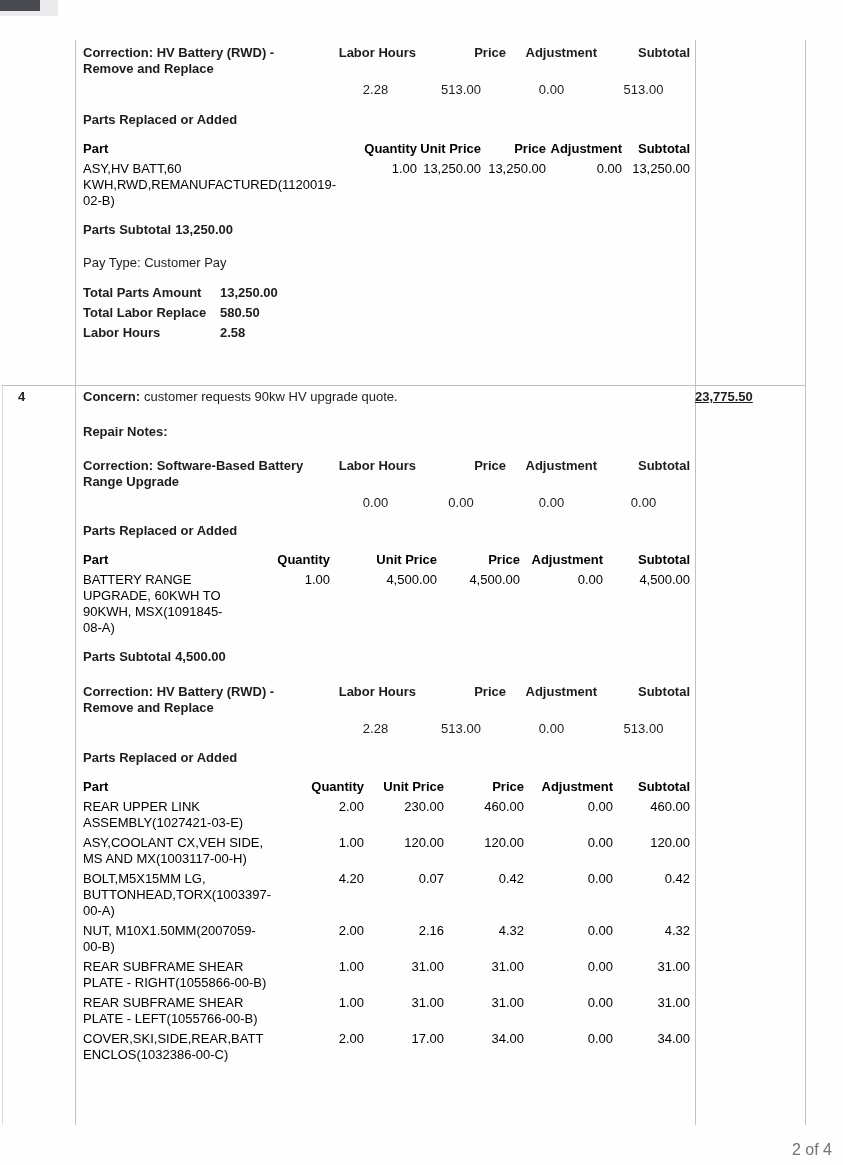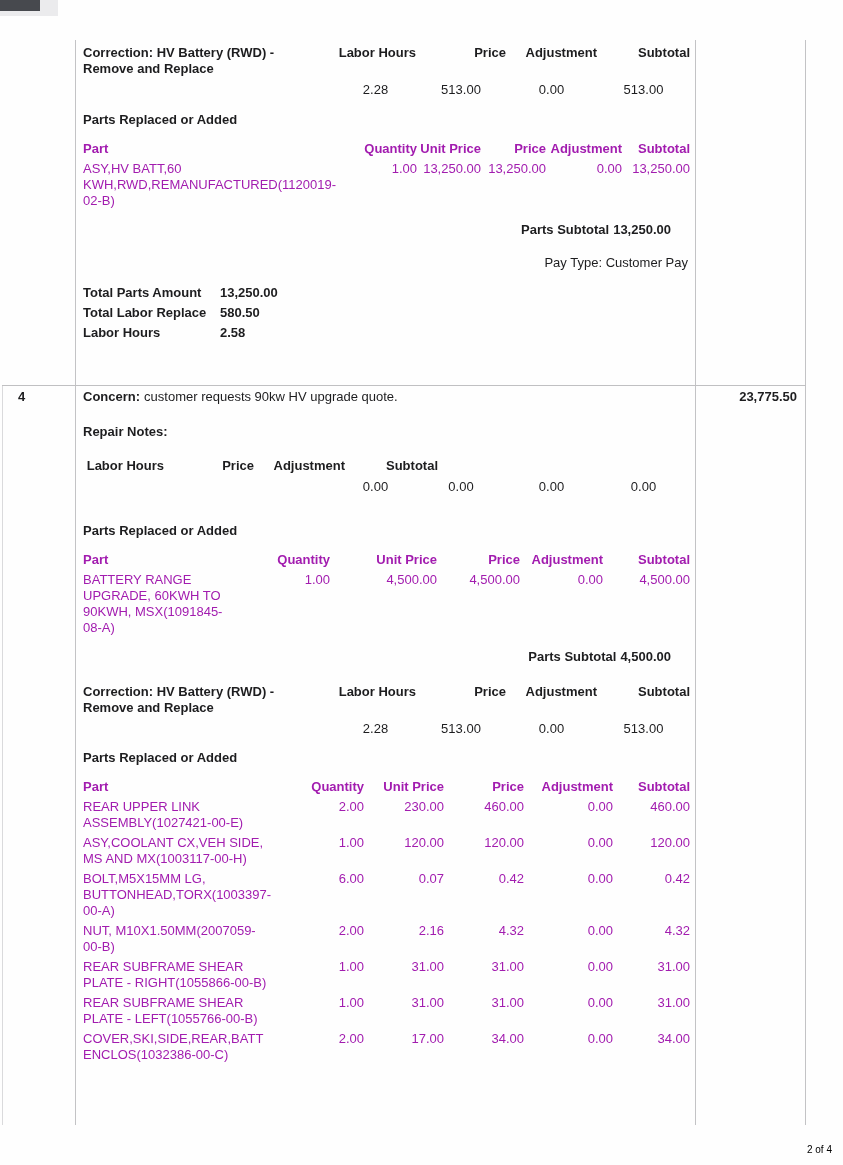--- a/index.html
+++ b/index.html
@@ -21,38 +21,38 @@
   .corr .title{width:252px;font-weight:bold;}
   .corr .h{font-weight:bold;text-align:right;}
   .corr .v{text-align:center;}
   .corr .spacer{width:252px;}
   .c1{width:81px;}.c2{width:90px;}.c3{width:91px;}.c4{width:93px;}
   .corr .vals{margin-top:5px;}
 
   .section-label{position:absolute;left:83px;font-weight:bold;}
 
   table.parts{position:absolute;border-collapse:collapse;table-layout:fixed;
-    font-size:13px;line-height:16px;color:#a21caf;}
+    font-size:13px;line-height:16px;color:#000000;}
   table.parts th,table.parts td{padding:0 0 4px 0;vertical-align:top;text-align:right;font-weight:normal;}
   table.parts th{font-weight:bold;}
   table.parts .l{text-align:left;}
 
-  .psub{position:absolute;left:83px;width:607px;text-align:right;padding-right:19px;
+  .psub{position:absolute;left:83px;width:607px;padding-right:19px;
     font-weight:bold;box-sizing:border-box;}
   .psub .val{margin-left:4px;}
-  .paytype{position:absolute;left:83px;width:607px;text-align:right;padding-right:2px;box-sizing:border-box;}
+  .paytype{position:absolute;left:83px;width:607px;text-align:left;padding-right:2px;box-sizing:border-box;}
   .totals{position:absolute;left:83px;}
   .totals .trow{height:20px;font-weight:bold;}
   .totals .tl{display:inline-block;width:137px;}
   .itemnum{position:absolute;left:18px;top:389px;font-weight:bold;}
   .concern{position:absolute;left:83px;top:389px;width:607px;}
   .concern .txt{margin-left:4px;}
   .amount{position:absolute;left:695px;top:389px;width:110px;padding-right:8px;
-    text-align:right;font-weight:bold;box-sizing:border-box;}
-  .footer{position:absolute;right:11px;top:1142px;font-size:10px;color:#000000;}
+    text-align:left;font-weight:bold;box-sizing:border-box;text-decoration:underline;}
+  .footer{position:absolute;right:11px;top:1142px;font-size:16px;color:#737373;}
 </style>
 </head>
 <body>
 
 <div class="page">
 
   <div class="artifact-shadow"></div>
   <div class="artifact-bar"></div>
 
   <div class="vline faint" style="left:2px;top:385px;height:740px;"></div>
@@ -137,20 +137,22 @@
   <div class="concern">
     <span class="bold">Concern:</span><span class="txt">customer requests 90kw HV upgrade quote.</span>
   </div>
 
   <div class="amount">23,775.50</div>
 
   <div class="section-label" style="top:424px;">Repair Notes:</div>
 
   <div class="corr" style="top:458px;">
     <div class="row">
+      <div class="title pre">Correction: Software-Based Battery
+Range Upgrade</div>
       <div class="h c1">Labor Hours</div>
       <div class="h c2">Price</div>
       <div class="h c3">Adjustment</div>
       <div class="h c4">Subtotal</div>
     </div>
     <div class="row vals">
       <div class="spacer"></div>
       <div class="v c1">0.00</div>
       <div class="v c2">0.00</div>
       <div class="v c3">0.00</div>
@@ -233,41 +235,41 @@
         <th>Quantity</th>
         <th>Unit Price</th>
         <th>Price</th>
         <th>Adjustment</th>
         <th>Subtotal</th>
       </tr>
     </thead>
     <tbody>
       <tr>
         <td class="l pre">REAR UPPER LINK
-ASSEMBLY(1027421-00-E)</td>
+ASSEMBLY(1027421-03-E)</td>
         <td>2.00</td>
         <td>230.00</td>
         <td>460.00</td>
         <td>0.00</td>
         <td>460.00</td>
       </tr>
       <tr>
         <td class="l pre">ASY,COOLANT CX,VEH SIDE,
 MS AND MX(1003117-00-H)</td>
         <td>1.00</td>
         <td>120.00</td>
         <td>120.00</td>
         <td>0.00</td>
         <td>120.00</td>
       </tr>
       <tr>
         <td class="l pre">BOLT,M5X15MM LG,
 BUTTONHEAD,TORX(1003397-
 00-A)</td>
-        <td>6.00</td>
+        <td>4.20</td>
         <td>0.07</td>
         <td>0.42</td>
         <td>0.00</td>
         <td>0.42</td>
       </tr>
       <tr>
         <td class="l pre">NUT, M10X1.50MM(2007059-
 00-B)</td>
         <td>2.00</td>
         <td>2.16</td>

